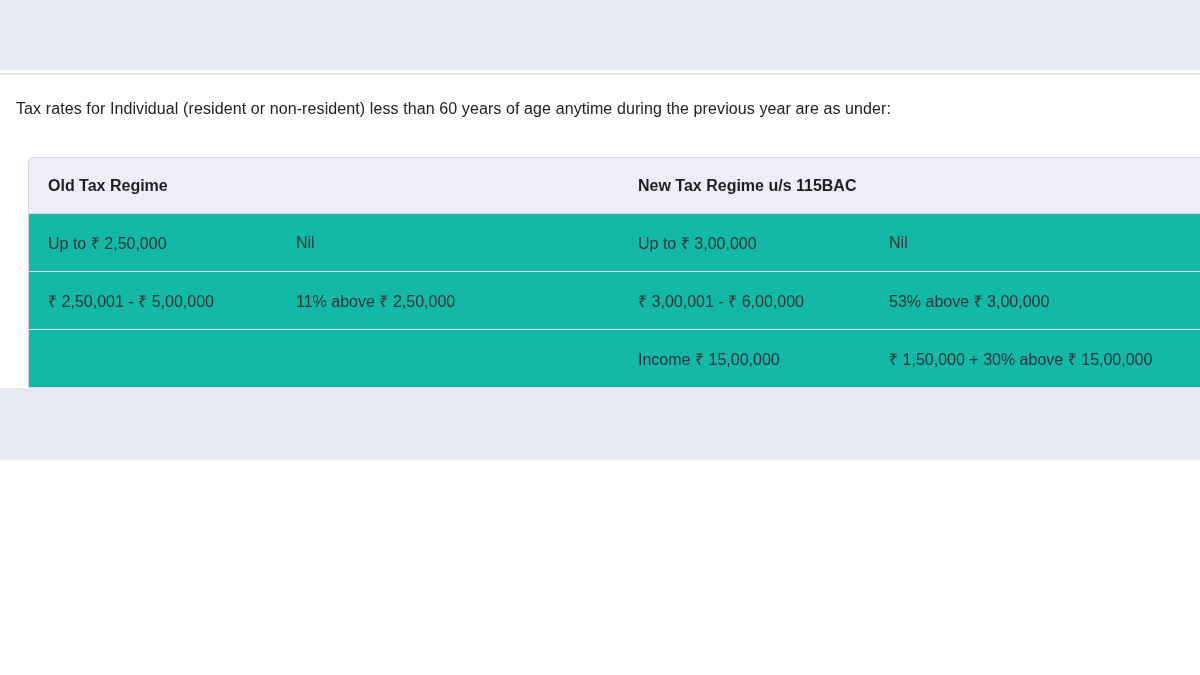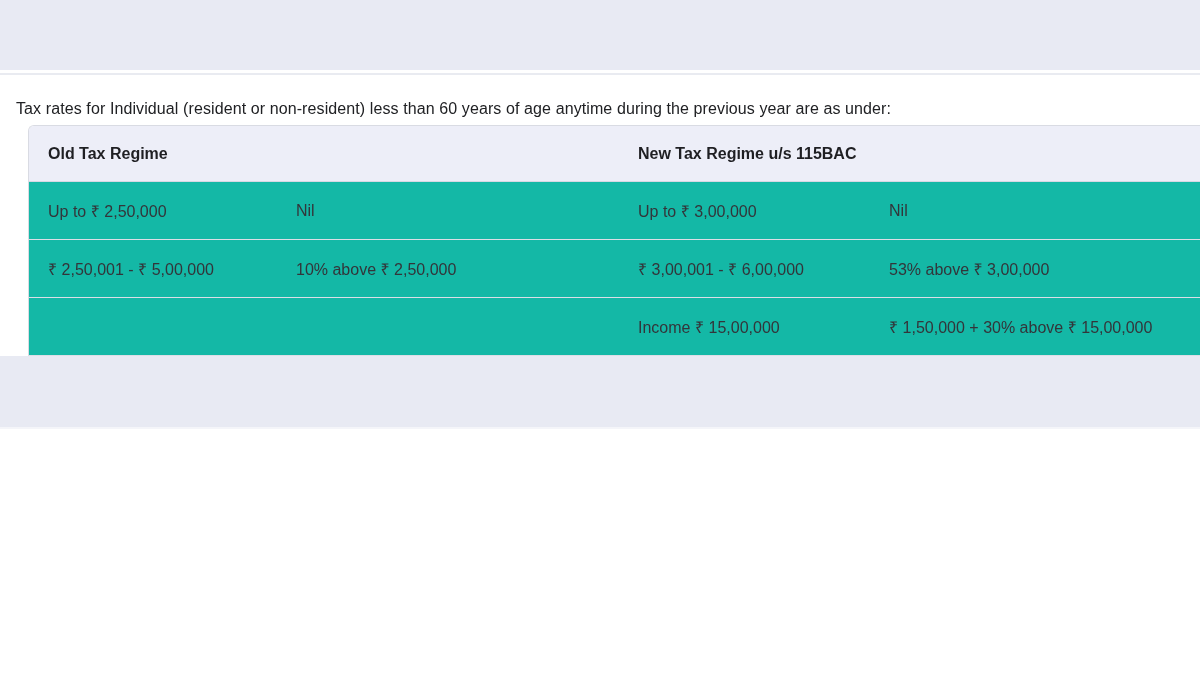--- a/index.html
+++ b/index.html
@@ -9,21 +9,21 @@
     overflow: hidden;
     background: #ffffff;
     font-family: "Liberation Sans", sans-serif;
     -webkit-font-smoothing: antialiased;
   }
   .top-band { height: 70px; background: #e8eaf3; }
   .band-gap { height: 3px; background: #ffffff; }
   .band-line { height: 2px; background: #e9ebf1; }
 
   .page-heading {
-    margin: 22px 0 4px 16px;
+    margin: 22px 0 36px 16px;
     font-size: 16px;
     line-height: 24px;
     color: #202124;
     letter-spacing: 0.1px;
     font-weight: normal;
   }
 
   .table-wrap {
     margin-left: 28px;
     width: 1184px;
@@ -92,21 +92,21 @@
       <th colspan="2">New Tax Regime u/s 115BAC</th>
     </tr>
     <tr>
       <td>Up to ₹ 2,50,000</td>
       <td>Nil</td>
       <td>Up to ₹ 3,00,000</td>
       <td>Nil</td>
     </tr>
     <tr>
       <td>₹ 2,50,001 - ₹ 5,00,000</td>
-      <td>10% above ₹ 2,50,000</td>
+      <td>11% above ₹ 2,50,000</td>
       <td>₹ 3,00,001 - ₹ 6,00,000</td>
       <td>53% above ₹ 3,00,000</td>
     </tr>
     <tr>
       <td></td>
       <td></td>
       <td>Income ₹ 15,00,000</td>
       <td>₹ 1,50,000 + 30% above ₹ 15,00,000</td>
     </tr>
   </tbody>

